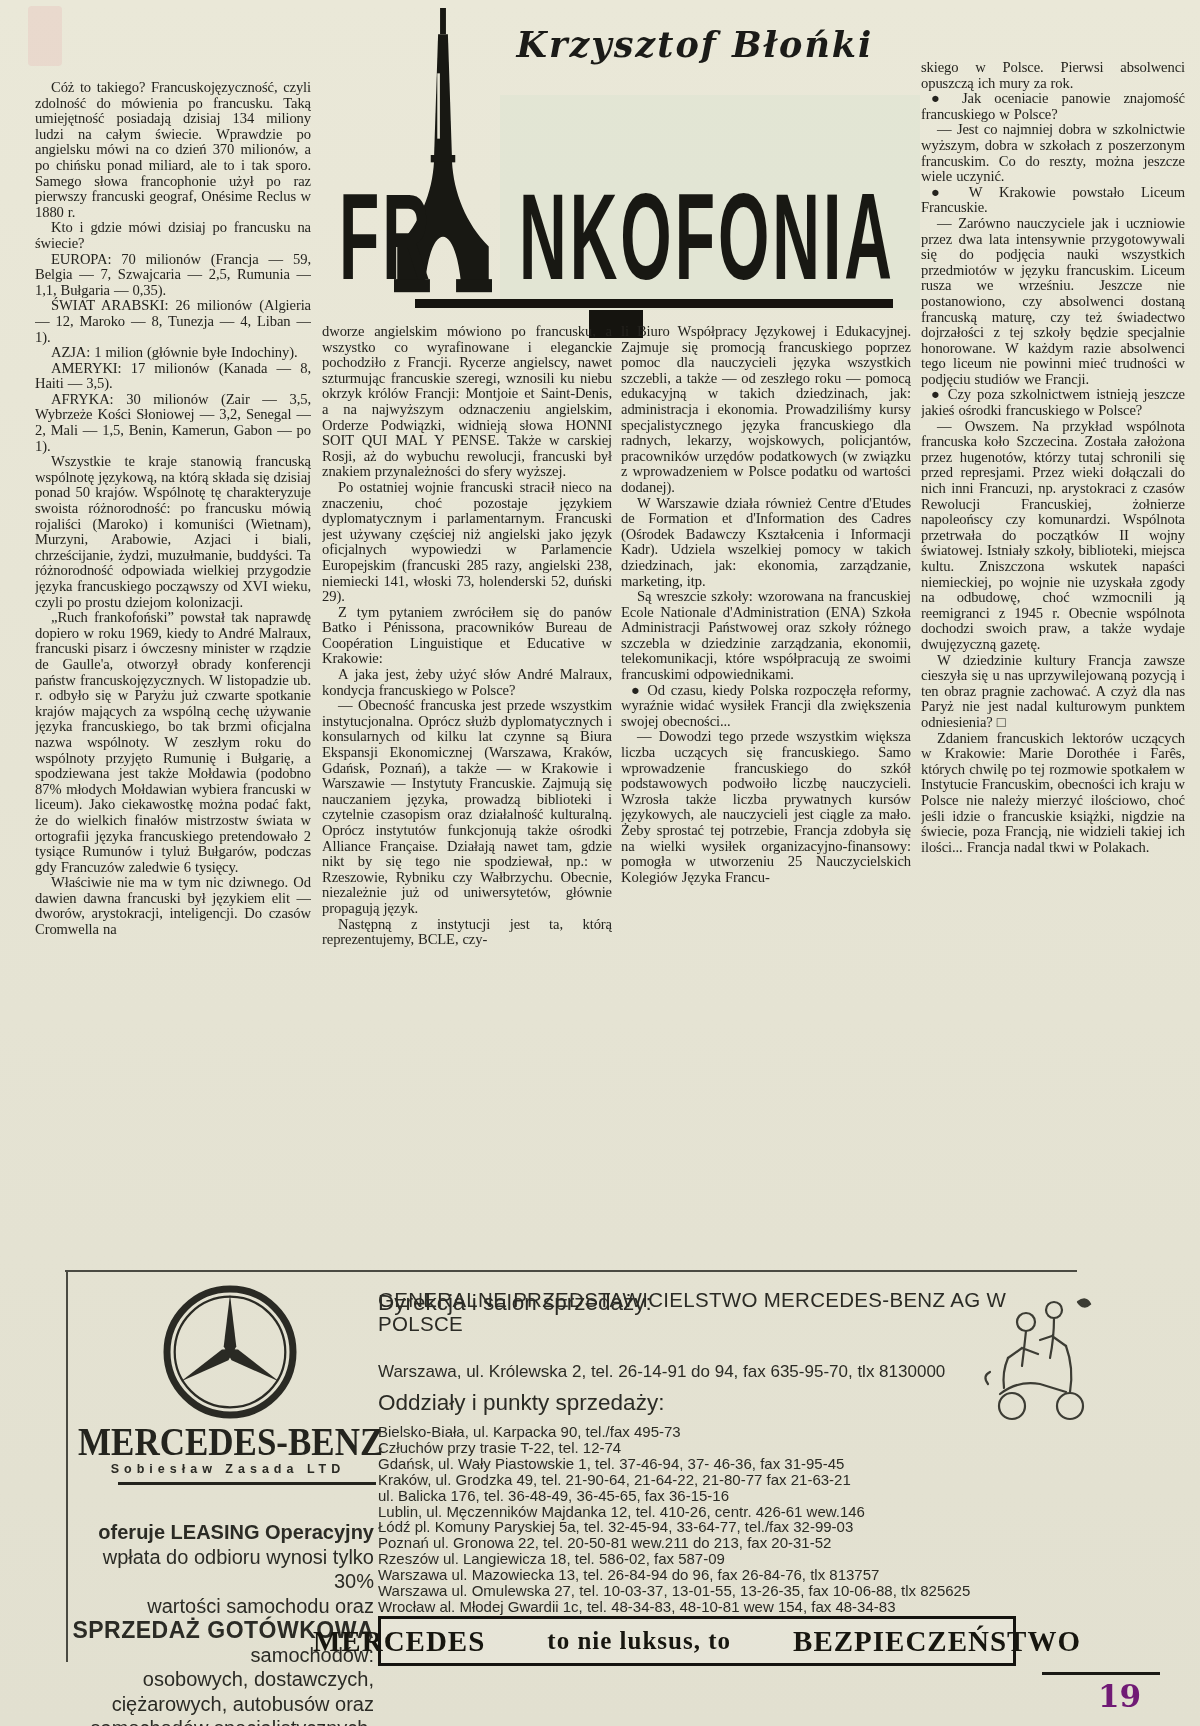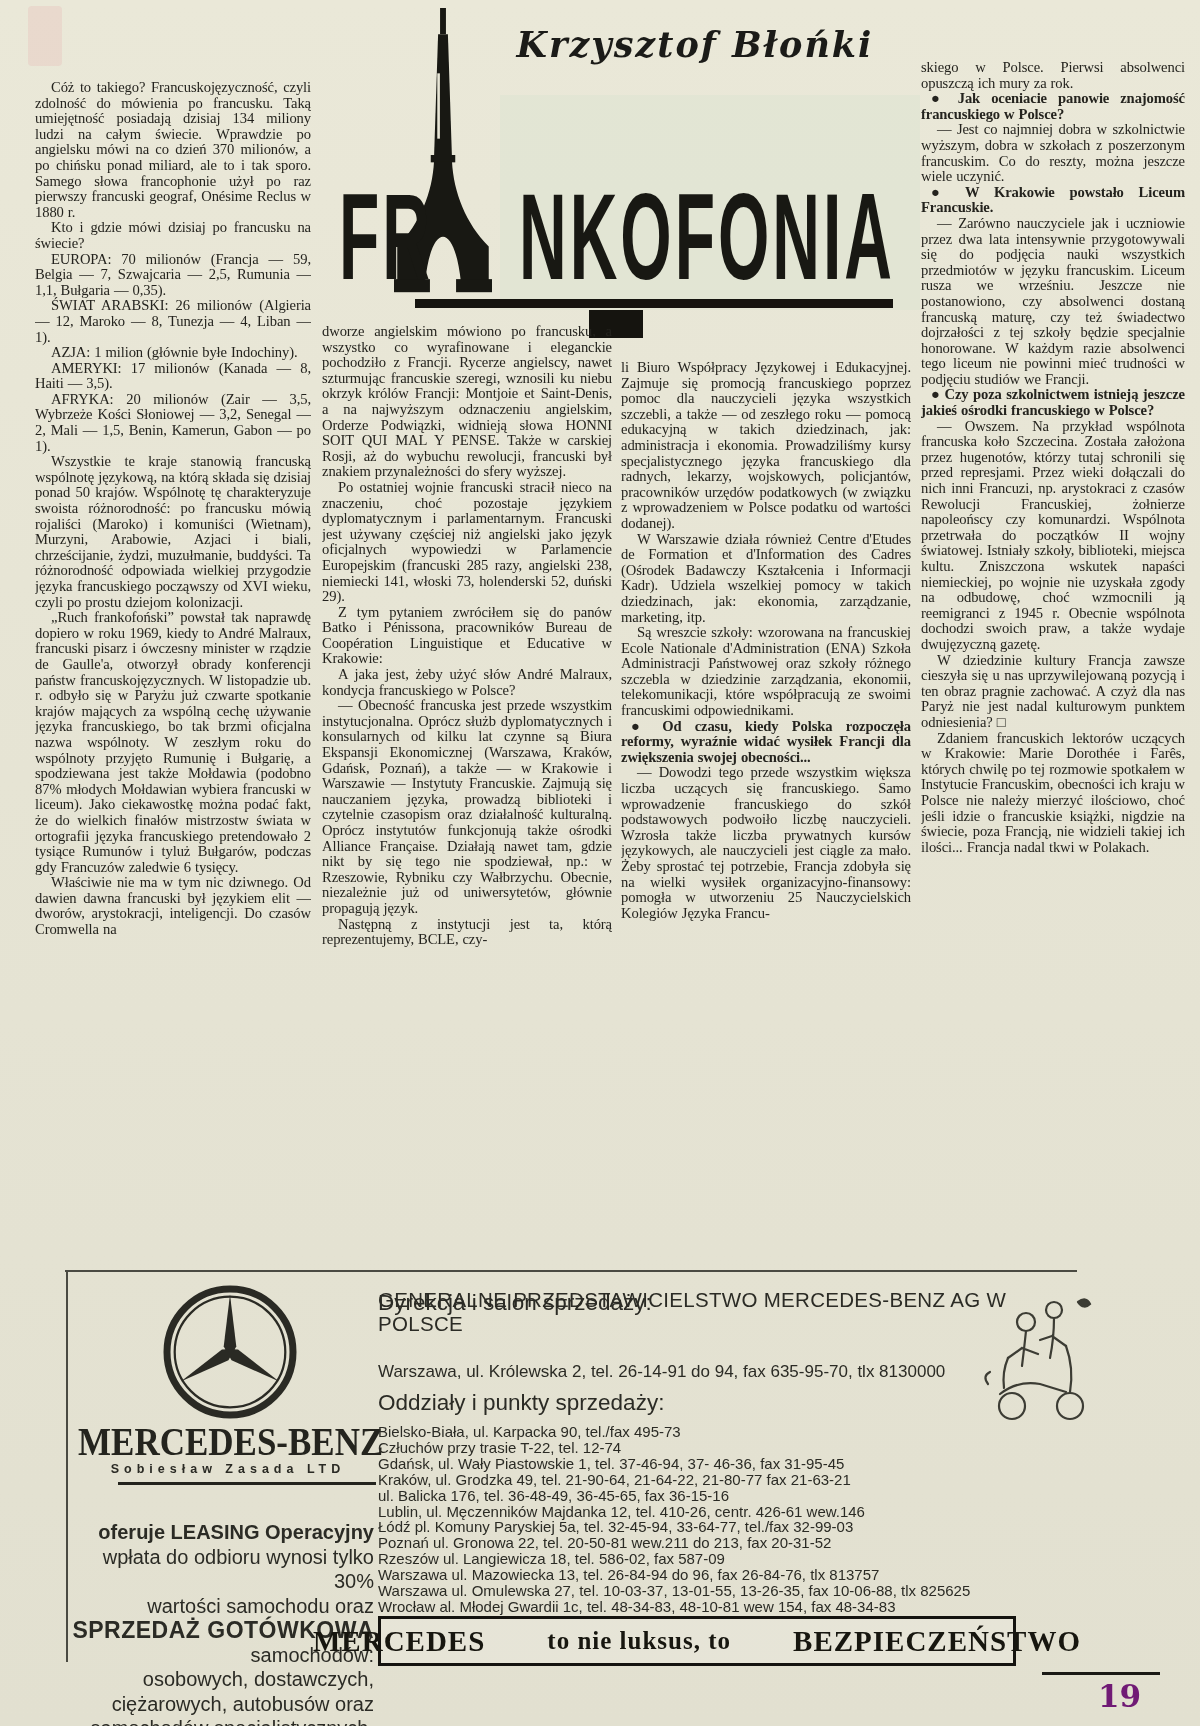--- a/index.html
+++ b/index.html
@@ -10,24 +10,24 @@
 
   
   .tint{left:500px;top:95px;width:420px;height:215px;background:#dde3d2;opacity:.55;}
   .pink{left:28px;top:6px;width:34px;height:60px;background:#e8c9c2;opacity:.5;border-radius:4px;}
 
   
   .col{font-size:14.6px;line-height:15.6px;text-align:justify;letter-spacing:-0.1px;
        overflow:hidden;word-spacing:0.5px;}
   .col p{margin:0;text-indent:16px;}
   .col p.cont{text-indent:0;}
-  .col p.q{font-weight:bold;text-indent:10px;}
+  .col p.q{font-weight:normal;text-indent:10px;}
   #col1{left:35px;top:80px;width:276px;height:1088px;}
   #col2{left:322px;top:324px;width:290px;height:845px;}
-  #col3{left:621px;top:324px;width:290px;height:845px;margin-top:36px;}
+  #col3{left:621px;top:324px;width:290px;height:845px;}
   #col4{left:921px;top:60px;width:264px;height:1108px;}
 
   
   #masthead{left:330px;top:8px;width:570px;height:300px;}
   .author{position:absolute;left:150px;top:16px;width:430px;text-align:center;
           font-family:"DejaVu Serif",serif;font-style:italic;font-weight:bold;
           font-size:35px;letter-spacing:2px;color:#1b1b18;}
   .title-row{position:absolute;left:0;top:158px;width:570px;height:132px;
              display:flex;align-items:flex-end;justify-content:center;}
   .tl{font-family:"Liberation Sans","DejaVu Sans",sans-serif;font-weight:700;
@@ -103,21 +103,21 @@
 <div class="abs bar"></div>
 <div class="abs bar2"></div>
 
 <div class="abs col" id="col1">
     <p>Cóż to takiego? Francuskojęzyczność, czyli zdolność do mówienia po francusku. Taką umiejętność posiadają dzisiaj 134 miliony ludzi na całym świecie. Wprawdzie po angielsku mówi na co dzień 370 milionów, a po chińsku ponad miliard, ale to i tak sporo. Samego słowa francophonie użył po raz pierwszy francuski geograf, Onésime Reclus w 1880 r.</p>
     <p>Kto i gdzie mówi dzisiaj po francusku na świecie?</p>
     <p>EUROPA: 70 milionów (Francja — 59, Belgia — 7, Szwajcaria — 2,5, Rumunia — 1,1, Bułgaria — 0,35).</p>
     <p>ŚWIAT ARABSKI: 26 milionów (Algieria — 12, Maroko — 8, Tunezja — 4, Liban — 1).</p>
     <p>AZJA: 1 milion (głównie byłe Indochiny).</p>
     <p>AMERYKI: 17 milionów (Kanada — 8, Haiti — 3,5).</p>
-    <p>AFRYKA: 20 milionów (Zair — 3,5, Wybrzeże Kości Słoniowej — 3,2, Senegal — 2, Mali — 1,5, Benin, Kamerun, Gabon — po 1).</p>
+    <p>AFRYKA: 30 milionów (Zair — 3,5, Wybrzeże Kości Słoniowej — 3,2, Senegal — 2, Mali — 1,5, Benin, Kamerun, Gabon — po 1).</p>
     <p>Wszystkie te kraje stanowią francuską wspólnotę językową, na którą składa się dzisiaj ponad 50 krajów. Wspólnotę tę charakteryzuje swoista różnorodność: po francusku mówią rojaliści (Maroko) i komuniści (Wietnam), Murzyni, Arabowie, Azjaci i biali, chrześcijanie, żydzi, muzułmanie, buddyści. Ta różnorodność odpowiada wielkiej przygodzie języka francuskiego począwszy od XVI wieku, czyli po prostu dziejom kolonizacji.</p>
     <p>„Ruch frankofoński” powstał tak naprawdę dopiero w roku 1969, kiedy to André Malraux, francuski pisarz i ówczesny minister w rządzie de Gaulle'a, otworzył obrady konferencji państw francuskojęzycznych. W listopadzie ub. r. odbyło się w Paryżu już czwarte spotkanie krajów mających za wspólną cechę używanie języka francuskiego, bo tak brzmi oficjalna nazwa wspólnoty. W zeszłym roku do wspólnoty przyjęto Rumunię i Bułgarię, a spodziewana jest także Mołdawia (podobno 87% młodych Mołdawian wybiera francuski w liceum). Jako ciekawostkę można podać fakt, że do wielkich finałów mistrzostw świata w ortografii języka francuskiego pretendowało 2 tysiące Rumunów i tyluż Bułgarów, podczas gdy Francuzów zaledwie 6 tysięcy.</p>
     <p>Właściwie nie ma w tym nic dziwnego. Od dawien dawna francuski był językiem elit — dworów, arystokracji, inteligencji. Do czasów Cromwella na</p>
   </div>
 <div class="abs col" id="col2">
     <p class="cont">dworze angielskim mówiono po francusku, a wszystko co wyrafinowane i eleganckie pochodziło z Francji. Rycerze angielscy, nawet szturmując francuskie szeregi, wznosili ku niebu okrzyk królów Francji: Montjoie et Saint-Denis, a na najwyższym odznaczeniu angielskim, Orderze Podwiązki, widnieją słowa HONNI SOIT QUI MAL Y PENSE. Także w carskiej Rosji, aż do wybuchu rewolucji, francuski był znakiem przynależności do sfery wyższej.</p>
     <p>Po ostatniej wojnie francuski stracił nieco na znaczeniu, choć pozostaje językiem dyplomatycznym i parlamentarnym. Francuski jest używany częściej niż angielski jako język oficjalnych wypowiedzi w Parlamencie Europejskim (francuski 285 razy, angielski 238, niemiecki 141, włoski 73, holenderski 52, duński 29).</p>
     <p>Z tym pytaniem zwróciłem się do panów Batko i Pénissona, pracowników Bureau de Coopération Linguistique et Educative w Krakowie:</p>
     <p>A jaka jest, żeby użyć słów André Malraux, kondycja francuskiego w Polsce?</p>
     <p>— Obecność francuska jest przede wszystkim instytucjonalna. Oprócz służb dyplomatycznych i konsularnych od kilku lat czynne są Biura Ekspansji Ekonomicznej (Warszawa, Kraków, Gdańsk, Poznań), a także — w Krakowie i Warszawie — Instytuty Francuskie. Zajmują się nauczaniem języka, prowadzą biblioteki i czytelnie czasopism oraz działalność kulturalną. Oprócz instytutów funkcjonują także ośrodki Alliance Française. Działają nawet tam, gdzie nikt by się tego nie spodziewał, np.: w Rzeszowie, Rybniku czy Wałbrzychu. Obecnie, niezależnie już od uniwersytetów, głównie propagują język.</p>

